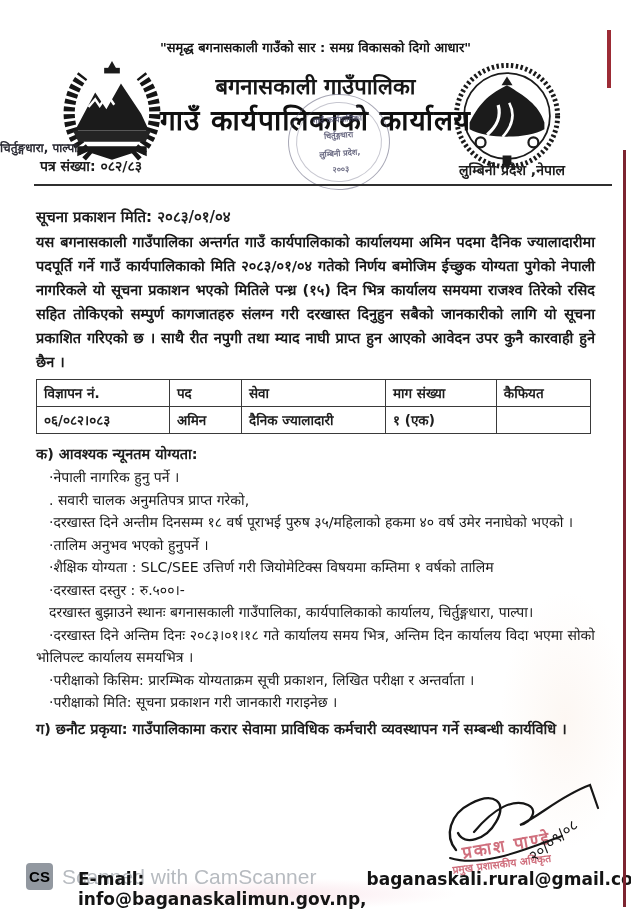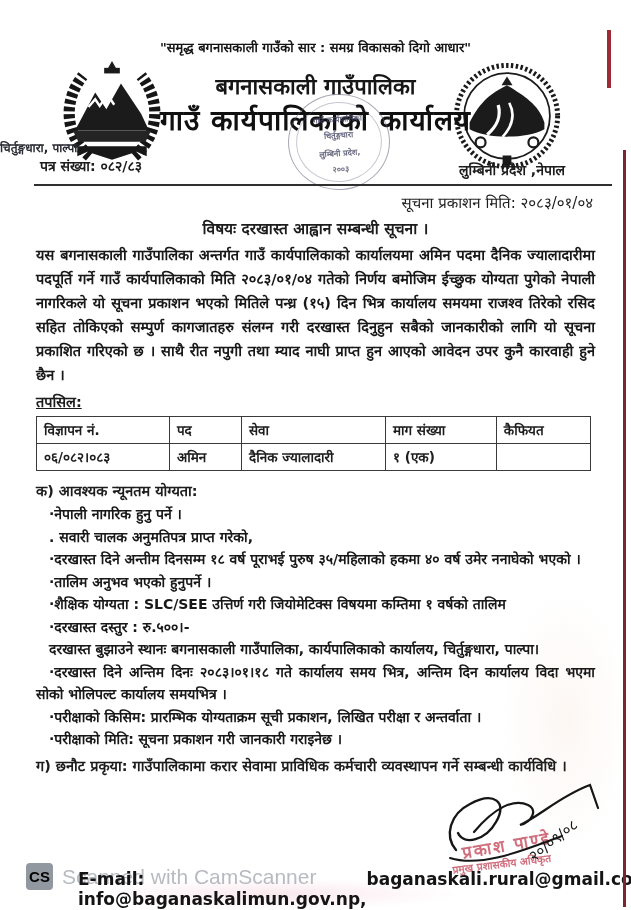--- a/index.html
+++ b/index.html
@@ -28,34 +28,34 @@
   
   .hstamp{position:absolute;left:288px;top:94px;width:100px;height:94px;
     border:1px solid rgba(95,95,120,.55);border-radius:50%;
     transform:rotate(-4deg);}
   .hstamp .in{position:absolute;inset:7px;border:1px solid rgba(95,95,120,.35);
     border-radius:50%;}
   .hstamp div.t{position:absolute;left:0;right:0;text-align:center;
     color:rgba(70,70,100,.8);font-size:8px;font-weight:bold;white-space:nowrap;}
   
   .content{position:relative;padding:0 36px;z-index:1;}
-  .pubdate{margin-top:2px;text-align:right;font-size:15px;font-weight:normal;
+  .pubdate{margin-top:16px;text-align:left;font-size:15px;font-weight:bold;
     padding-right:2px;}
   .subject{margin-top:5px;text-align:center;font-size:15.5px;font-weight:bold;}
   .bodytext{margin-top:4px;text-align:justify;font-size:14.5px;font-weight:600;
     line-height:24px;color:#181818;}
   .tapasil{margin-top:4px;font-size:14.5px;font-weight:bold;
     text-decoration:underline;}
   table.vac{border-collapse:collapse;width:555px;margin-top:5px;font-size:13.5px;}
   table.vac th,table.vac td{border:1.4px solid #3a3a3a;padding:2px 7px;
     text-align:left;font-weight:bold;height:22px;}
   table.vac td{font-weight:600;}
   .ka{margin-top:9px;font-size:14.5px;font-weight:bold;}
   .items{margin-top:3px;}
-  .item{font-size:14px;font-weight:700;line-height:22.5px;text-indent:13px;
+  .item{font-size:14px;font-weight:400;line-height:22.5px;text-indent:13px;
     text-align:justify;color:#181818;}
   .ga{margin-top:4px;font-size:14.5px;font-weight:bold;}
   
   .sig{position:absolute;left:438px;top:778px;width:190px;height:100px;z-index:3;}
   .rstamp{position:absolute;left:458px;top:833px;z-index:2;
     transform:rotate(-10deg);color:rgba(201,92,108,.88);text-align:center;}
   .rstamp .nm{font-size:17px;font-weight:bold;letter-spacing:2px;white-space:nowrap;}
   .rstamp .tt{font-size:10.5px;font-weight:bold;white-space:nowrap;
     transform:rotate(3deg) translateX(-8px);}
   
@@ -131,23 +131,21 @@
     </div>
 
     <div class="addr">चिर्तुङ्गधारा, पाल्पा</div>
     <div class="refno">पत्र संख्या: ०८२/८३</div>
     <div class="province">लुम्बिनी प्रदेश ,नेपाल</div>
     <div class="hdr-rule"></div>
   </div>
 
   <div class="content">
     <div class="pubdate">सूचना प्रकाशन मिति: २०८३/०१/०४</div>
-    <div class="subject">विषयः दरखास्त आह्वान सम्बन्धी सूचना ।</div>
     <div class="bodytext">यस बगनासकाली गाउँपालिका अन्तर्गत गाउँ कार्यपालिकाको कार्यालयमा अमिन पदमा दैनिक ज्यालादारीमा पदपूर्ति गर्ने गाउँ कार्यपालिकाको मिति २०८३/०१/०४ गतेको निर्णय बमोजिम ईच्छुक योग्यता पुगेको नेपाली नागरिकले यो सूचना प्रकाशन भएको मितिले पन्ध्र (१५) दिन भित्र कार्यालय समयमा राजश्व तिरेको रसिद सहित तोकिएको सम्पुर्ण कागजातहरु संलग्न गरी दरखास्त दिनुहुन सबैको जानकारीको लागि यो सूचना प्रकाशित गरिएको छ । साथै रीत नपुगी तथा म्याद नाघी प्राप्त हुन आएको आवेदन उपर कुनै कारवाही हुने छैन ।</div>
-    <div class="tapasil">तपसिल:</div>
 
     <table class="vac">
       <tbody>
           <tr>
         <th style="width:24%">विज्ञापन नं.</th>
         <th style="width:13%">पद</th>
         <th style="width:26%">सेवा</th>
         <th style="width:20%">माग संख्या</th>
         <th style="width:17%">कैफियत</th>
       </tr>

